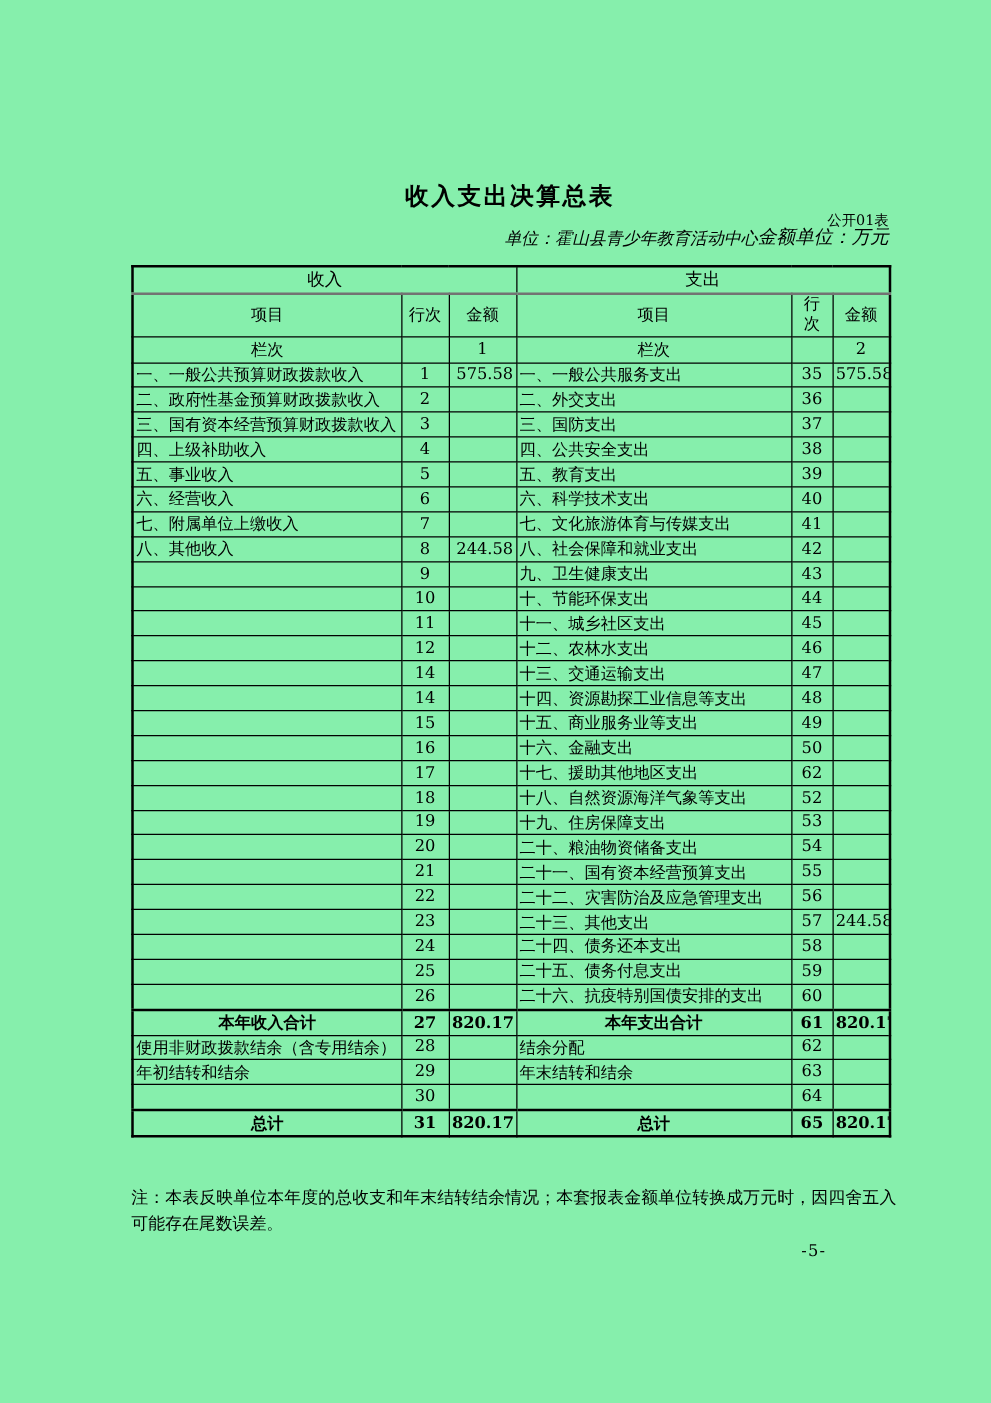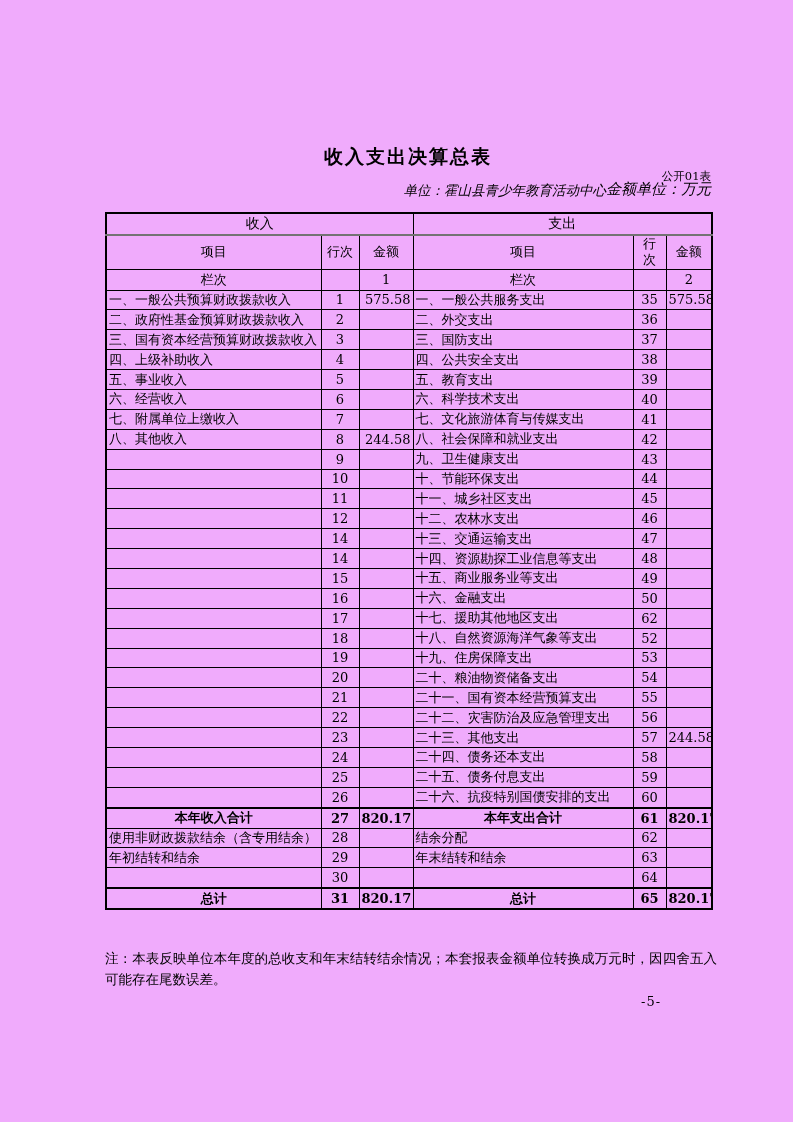--- a/index.html
+++ b/index.html
@@ -4,21 +4,21 @@
 <style>
   html, body {
     margin: 0;
     padding: 0;
     background: #ffffff;
   }
   .page {
     position: relative;
     width: 793px;
     height: 1122px;
-    background: #f0abfc;
+    background: #86efac;
     color: #000000;
     font-family: "DejaVu Serif", "Liberation Serif", serif;
     overflow: hidden;
   }
   .doc-title {
     position: absolute;
     top: 144px;
     left: 105px;
     width: 606px;
     margin: 0;

